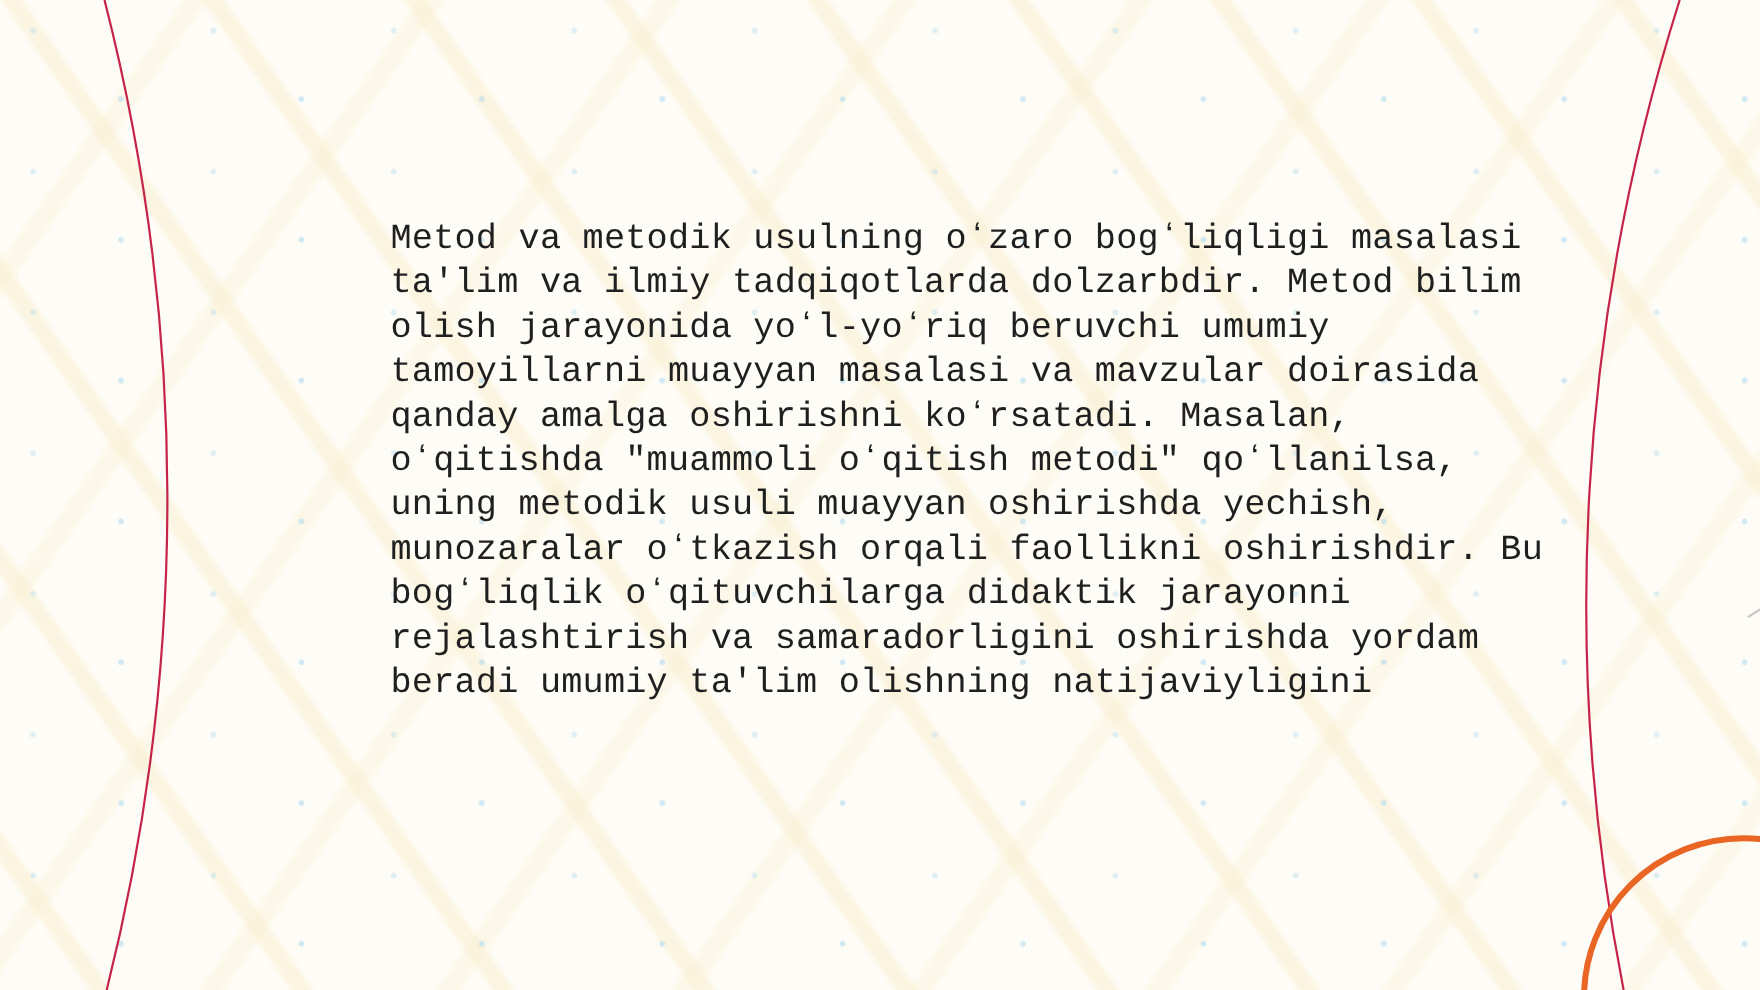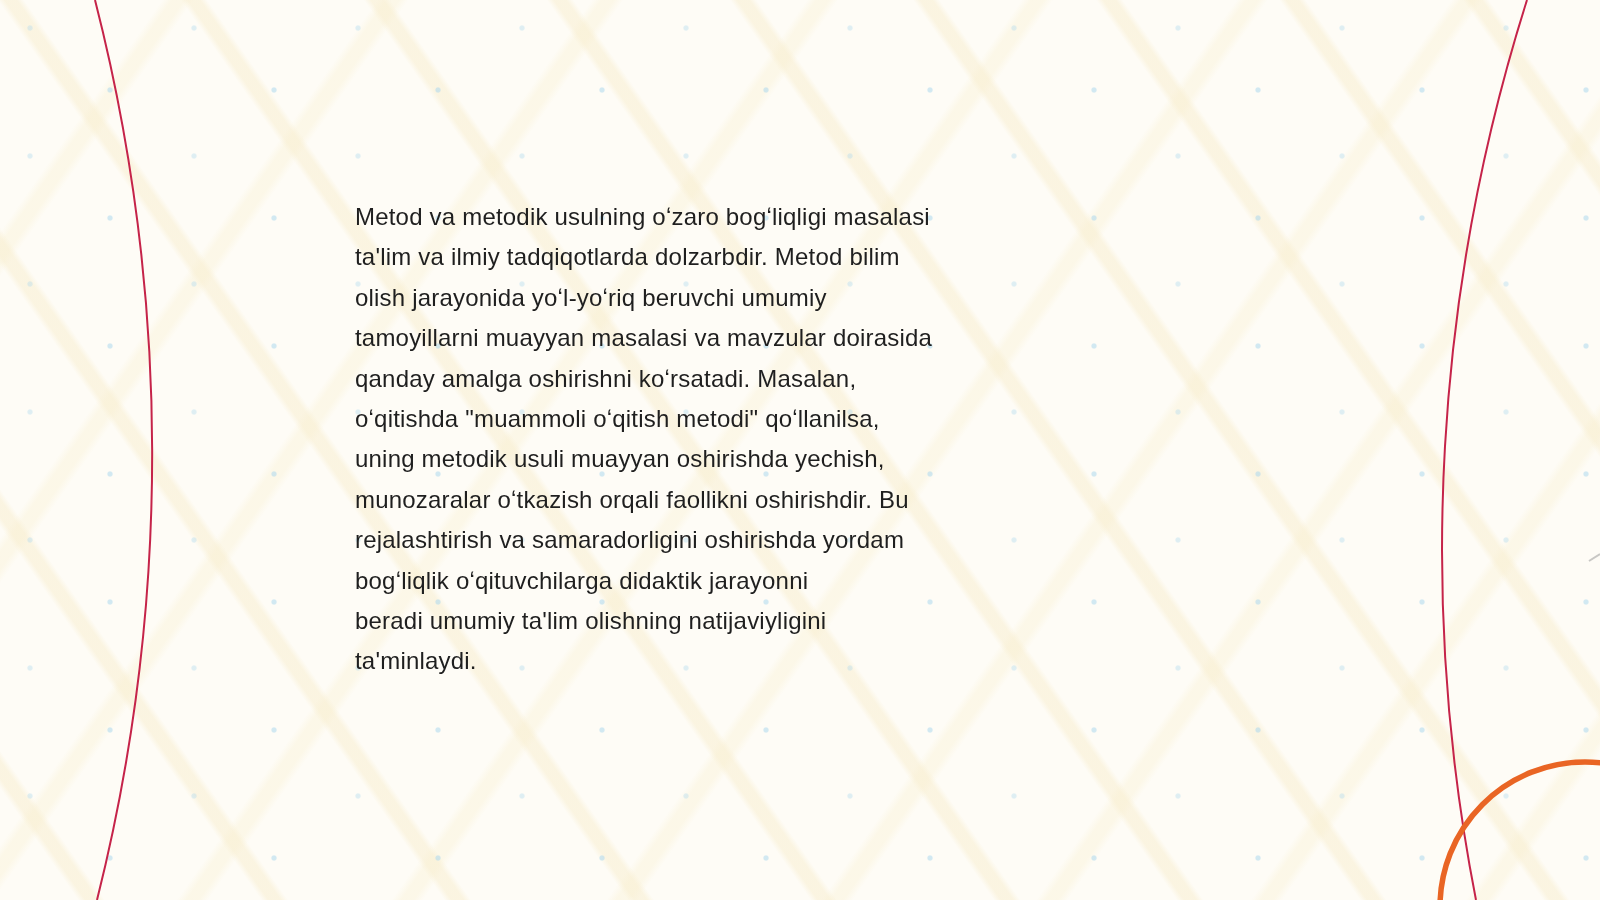--- a/index.html
+++ b/index.html
@@ -40,24 +40,25 @@
     height: 900px;
     display: block;
   }
 
   .text-block {
     position: absolute;
     left: 355px;
     top: 197px;
     width: 900px;
     color: #1f1f1f;
-    font-size: 24px;
+    font-size: 32px;
     line-height: 40.4px;
     letter-spacing: 0.2px;
     font-weight: 400;
+    font-family: Liberation Mono, monospace;
   }
 
   .text-line {
     white-space: pre;
   }
 </style>
 </head>
 <body>
 
 <div class="canvas">
@@ -75,19 +76,18 @@
 
   <div class="text-block">
       <div class="text-line">Metod va metodik usulning oʻzaro bogʻliqligi masalasi</div>
       <div class="text-line">ta'lim va ilmiy tadqiqotlarda dolzarbdir. Metod bilim</div>
       <div class="text-line">olish jarayonida yoʻl-yoʻriq beruvchi umumiy</div>
       <div class="text-line">tamoyillarni muayyan masalasi va mavzular doirasida</div>
       <div class="text-line">qanday amalga oshirishni koʻrsatadi. Masalan,</div>
       <div class="text-line">oʻqitishda "muammoli oʻqitish metodi" qoʻllanilsa,</div>
       <div class="text-line">uning metodik usuli muayyan oshirishda yechish,</div>
       <div class="text-line">munozaralar oʻtkazish orqali faollikni oshirishdir. Bu</div>
+      <div class="text-line">bogʻliqlik oʻqituvchilarga didaktik jarayonni</div>
       <div class="text-line">rejalashtirish va samaradorligini oshirishda yordam</div>
-      <div class="text-line">bogʻliqlik oʻqituvchilarga didaktik jarayonni</div>
       <div class="text-line">beradi umumiy ta'lim olishning natijaviyligini</div>
-      <div class="text-line">ta'minlaydi.</div>
     </div>
 
 </div>
 
 </body></html>

